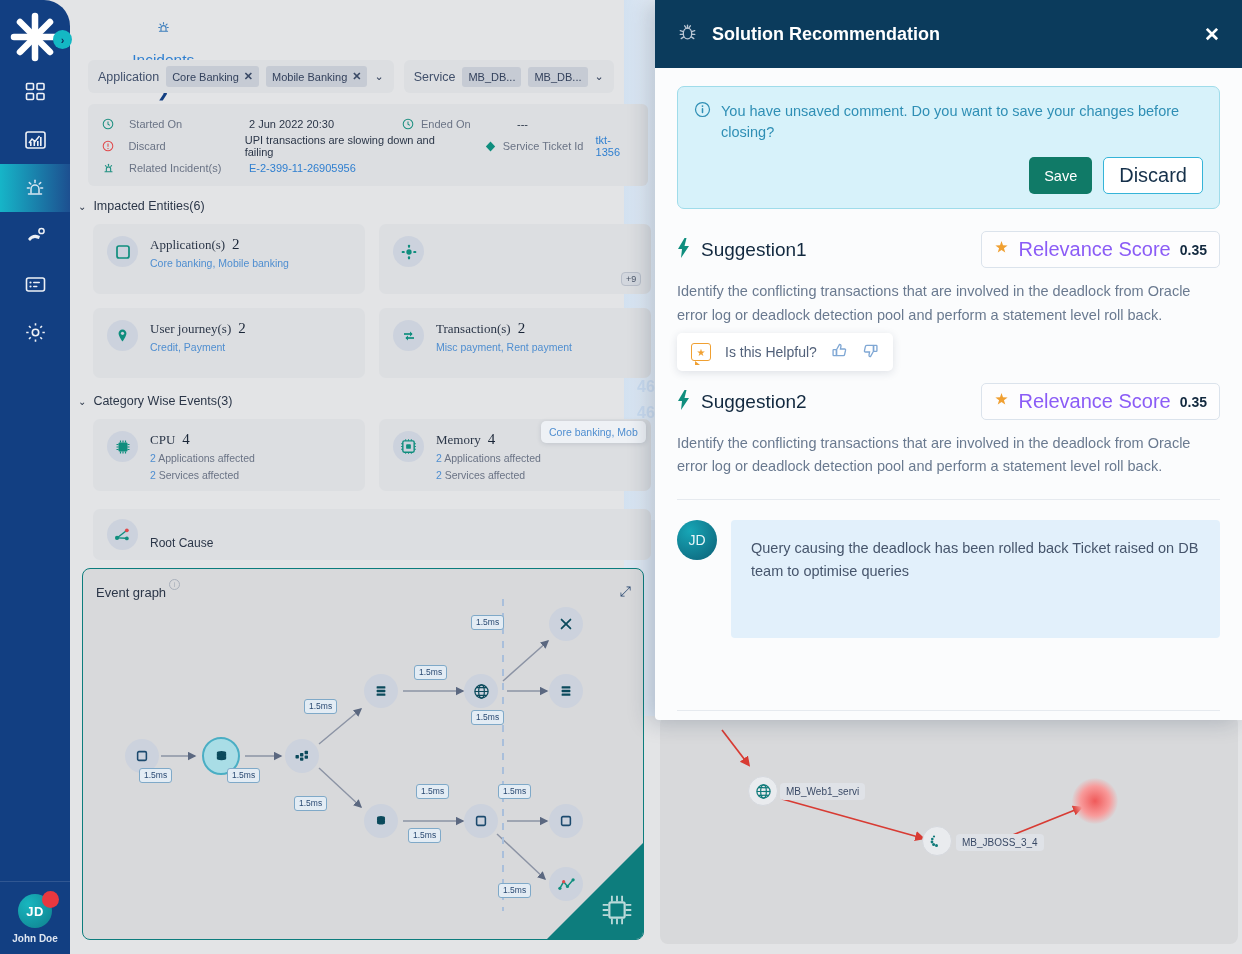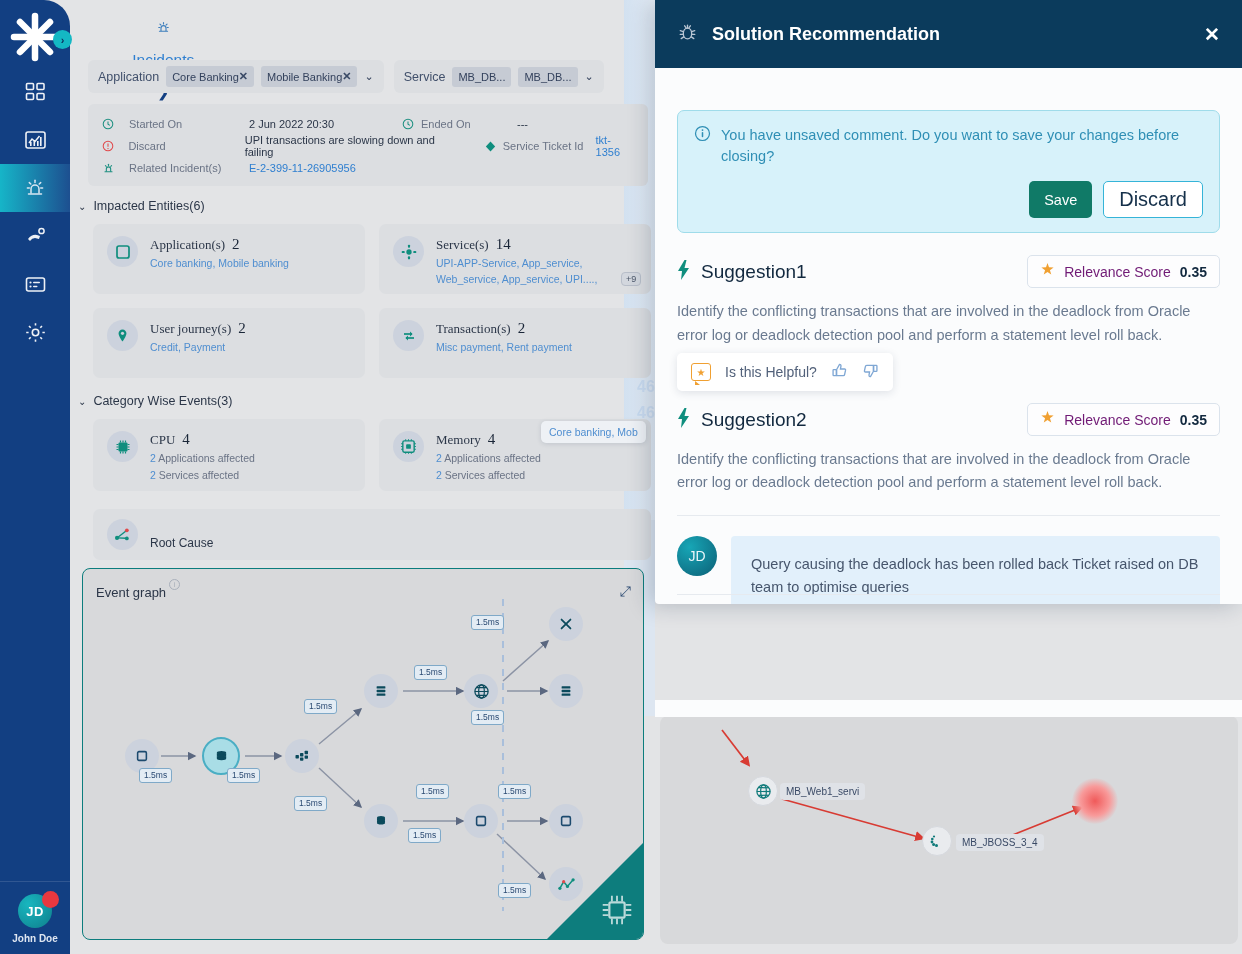--- a/index.html
+++ b/index.html
@@ -65,21 +65,21 @@
 
   
   .filters { position: absolute; left: 88px; top: 60px; display: flex; gap: 10px; }
   .filter-group {
     background: #dcdee1; border-radius: 6px; height: 33px; display: flex;
     align-items: center; padding: 0 10px; gap: 7px;
   }
   .filter-label { font-size: 12.5px; color: #41506b; }
   .chip {
     background: #c6cbd4; border-radius: 3px; font-size: 11px; color: #33415c;
-    padding: 4px 6px; display: flex; align-items: center; 
+    padding: 4px 6px; display: flex; align-items: center; gap: 5px;
     white-space: nowrap;
   }
   .chip .x { font-size: 11px; color: #3a4a66; font-weight: bold; }
   .caret { color: #33415c; font-size: 11px; }
 
   
   .meta {
     position: absolute; left: 88px; top: 104px; width: 560px; height: 82px;
     background: #dcdee1; border-radius: 6px; padding: 9px 14px;
   }
@@ -182,24 +182,24 @@
   .rg-alarm {
     position: absolute; width: 46px; height: 46px; border-radius: 50%;
     background: radial-gradient(circle, #f05a5a 0%, #f89a9a 45%, rgba(248,154,154,0) 72%);
   }
 
   
   .ghost-txt { position: absolute; color: #5b8dd0; font-weight: bold; }
 
   
   .modal {
-    position: absolute; left: 655px; top: 0; width: 587px; height: 604px;
+    position: absolute; left: 655px; top: 0; width: 587px; height: 720px;
     background: #fbfcfd; border-radius: 0 0 0 4px;
     box-shadow: -6px 2px 22px rgba(20,40,70,.22);
-    display: flex; flex-direction: column; overflow: hidden; gap: 24px;
+    display: flex; flex-direction: column; overflow: hidden;
   }
   .modal-hd {
     height: 68px; background: #0b3b5c; display: flex; align-items: center;
     padding: 0 22px; gap: 14px; flex: 0 0 68px;
   }
   .modal-title { color: #fff; font-size: 18px; font-weight: bold; flex: 1; }
   .modal-x { color: #fff; font-size: 19px; font-weight: bold; line-height: 1; }
   .modal-body { flex: 1; padding: 18px 22px 0 22px; overflow: hidden; position: relative; }
 
   .notice {
@@ -219,21 +219,21 @@
     border-radius: 5px; font-size: 20px; padding: 6px 15px; font-family: inherit;
   }
 
   .sugg { margin-top: 22px; }
   .sugg-hd { display: flex; align-items: center; gap: 11px; }
   .sugg-name { font-size: 19px; color: #12293f; flex: 1; }
   .score-box {
     border: 1px solid #dbe3ec; border-radius: 5px; background: #fdfdfe;
     display: flex; align-items: center; gap: 9px; padding: 6px 12px;
   }
-  .score-label { font-size: 14px; color: #701a75; }
+  .score-label { font-size: 20px; color: #8b5cf6; }
   .score-val { font-size: 14px; color: #12293f; font-weight: bold; }
   .sugg-text { font-size: 14.5px; color: #6a7a90; line-height: 1.62; margin-top: 12px; }
 
   .helpful {
     margin-top: 6px; display: inline-flex; align-items: center; gap: 14px;
     background: #fff; box-shadow: 0 2px 9px rgba(30,50,80,.13);
     border-radius: 5px; padding: 9px 14px;
   }
   .help-txt { font-size: 14px; color: #52617a; }
   .help-star {
@@ -494,27 +494,20 @@
           <svg width="16" height="16" viewBox="0 0 18 18">
               <g fill="#0f8e7e">
                 <circle cx="9" cy="9" r="3"></circle>
                 <rect x="7.8" y="0.8" width="2.4" height="3.4" rx="1"></rect>
                 <rect x="7.8" y="13.8" width="2.4" height="3.4" rx="1"></rect>
                 <rect x="0.8" y="7.8" width="3.4" height="2.4" rx="1"></rect>
                 <rect x="13.8" y="7.8" width="3.4" height="2.4" rx="1"></rect>
               </g>
             </svg>
         </span>
-        <div style="position:relative;width:215px;">
-          <div class="card-title">
-            <span>Service(s)</span>
-            <b>14</b>
-          </div>
-          <div class="card-sub"><span>UPI-APP-Service, App_service, Web_service, App_service, UPI....,</span></div>
-        </div>
       </div>
 
       <div class="card h1">
         <span class="card-ico">
           <svg width="15" height="15" viewBox="0 0 16 16">
               <path d="M8 1.5c-2.4 0-4.2 1.9-4.2 4.2C3.8 9 8 14.5 8 14.5s4.2-5.5 4.2-8.8C12.2 3.4 10.4 1.5 8 1.5z" fill="#0f8e7e"></path>
               <circle cx="8" cy="5.7" r="1.7" fill="#ccd2dd"></circle>
             </svg>
         </span>
         <div>

